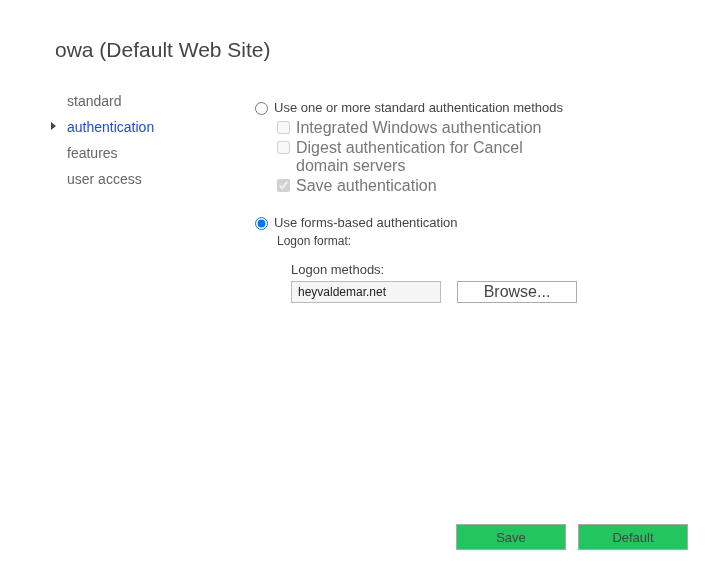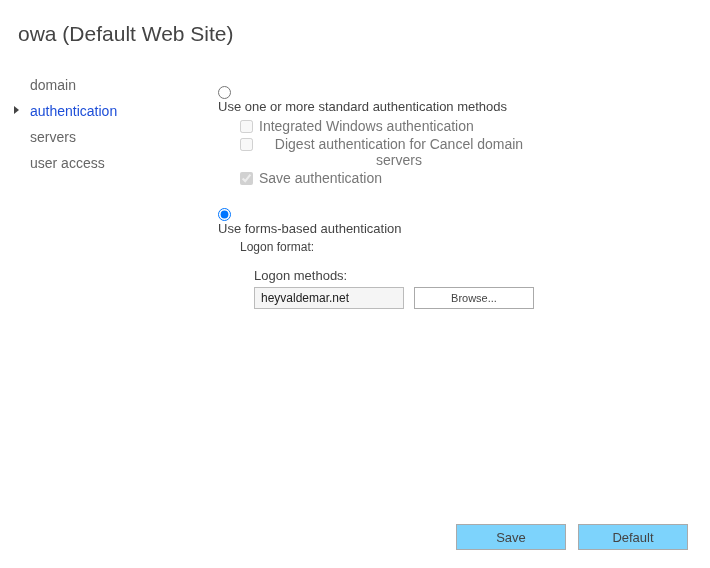--- a/index.html
+++ b/index.html
@@ -8,21 +8,22 @@
     padding: 0;
     font-family: "Segoe UI", Arial, sans-serif;
     font-size: 13px;
     color: #333;
     background: #fff;
     width: 710px;
     height: 568px;
     position: relative;
   }
   .container {
-    padding: 22px 18px 0 18px;
+    padding: 38px 18px 0 18px;
+    margin-left: 37px;
   }
   .title {
     font-size: 21px;
     font-weight: 300;
     color: #444;
     margin-bottom: 28px;
   }
   .content {
     display: flex;
   }
@@ -60,21 +61,20 @@
     flex: 1;
     padding-top: 10px;
   }
   .radio-group {
     margin-bottom: 20px;
   }
   .radio-line {
     display: flex;
     align-items: flex-start;
     margin-bottom: 4px;
-    flex-direction: column;
   }
   .radio-line input[type="radio"] {
     margin: 2px 6px 0 0;
   }
   .radio-label {
     color: #444;
     font-size: 13px;
   }
   .sub-options {
     margin-left: 22px;
@@ -83,23 +83,22 @@
   .checkbox-line {
     display: flex;
     align-items: flex-start;
     margin-bottom: 2px;
   }
   .checkbox-line input[type="checkbox"] {
     margin: 2px 6px 0 0;
   }
   .checkbox-label {
     color: #777;
-    font-size: 14px;
+    font-size: 16px;
     max-width: 280px;
-    text-align: center;
   }
   .sub-heading {
     color: #444;
     font-size: 12px;
     margin: 2px 0 4px 22px;
   }
   .radio-sub-options {
     margin-left: 36px;
   }
   .radio-sub-line {
@@ -114,75 +113,75 @@
     margin-left: 36px;
     margin-top: 14px;
   }
   .domain-label {
     color: #444;
     font-size: 13px;
     margin-bottom: 4px;
   }
   .domain-row {
     display: flex;
-    gap: 10px;
+    gap: 16px;
   }
   .domain-input {
     width: 150px;
     height: 22px;
     padding: 2px 6px;
     font-size: 12px;
     border: 1px solid #bbb;
     background: #f5f5f5;
     color: #222;
   }
   .browse-btn {
     width: 120px;
     height: 22px;
     background: #fff;
     border: 1px solid #aaa;
-    font-size: 11px;
+    font-size: 16px;
     color: #444;
     cursor: pointer;
   }
   .footer {
     position: absolute;
     bottom: 18px;
     right: 22px;
     display: flex;
     gap: 12px;
   }
   .footer-btn {
     width: 110px;
     height: 26px;
-    background: #7dd3fc;
+    background: #22c55e;
     border: 1px solid #aaa;
     font-size: 13px;
     color: #444;
     cursor: pointer;
   }
 </style>
 </head>
 <body>
 
 <div class="container">
   <div class="title">owa (Default Web Site)</div>
   <div class="content">
     <div class="sidebar">
       <div class="sidebar-item">
         
-        <span>domain</span>
+        <span>standard</span>
       </div>
       <div class="sidebar-item active">
         <span class="arrow"></span>
         <span>authentication</span>
       </div>
       <div class="sidebar-item">
         
-        <span>servers</span>
+        <span>features</span>
       </div>
       <div class="sidebar-item">
         
         <span>user access</span>
       </div>
     </div>
 
     <div class="main">
 
       <div class="radio-group">

